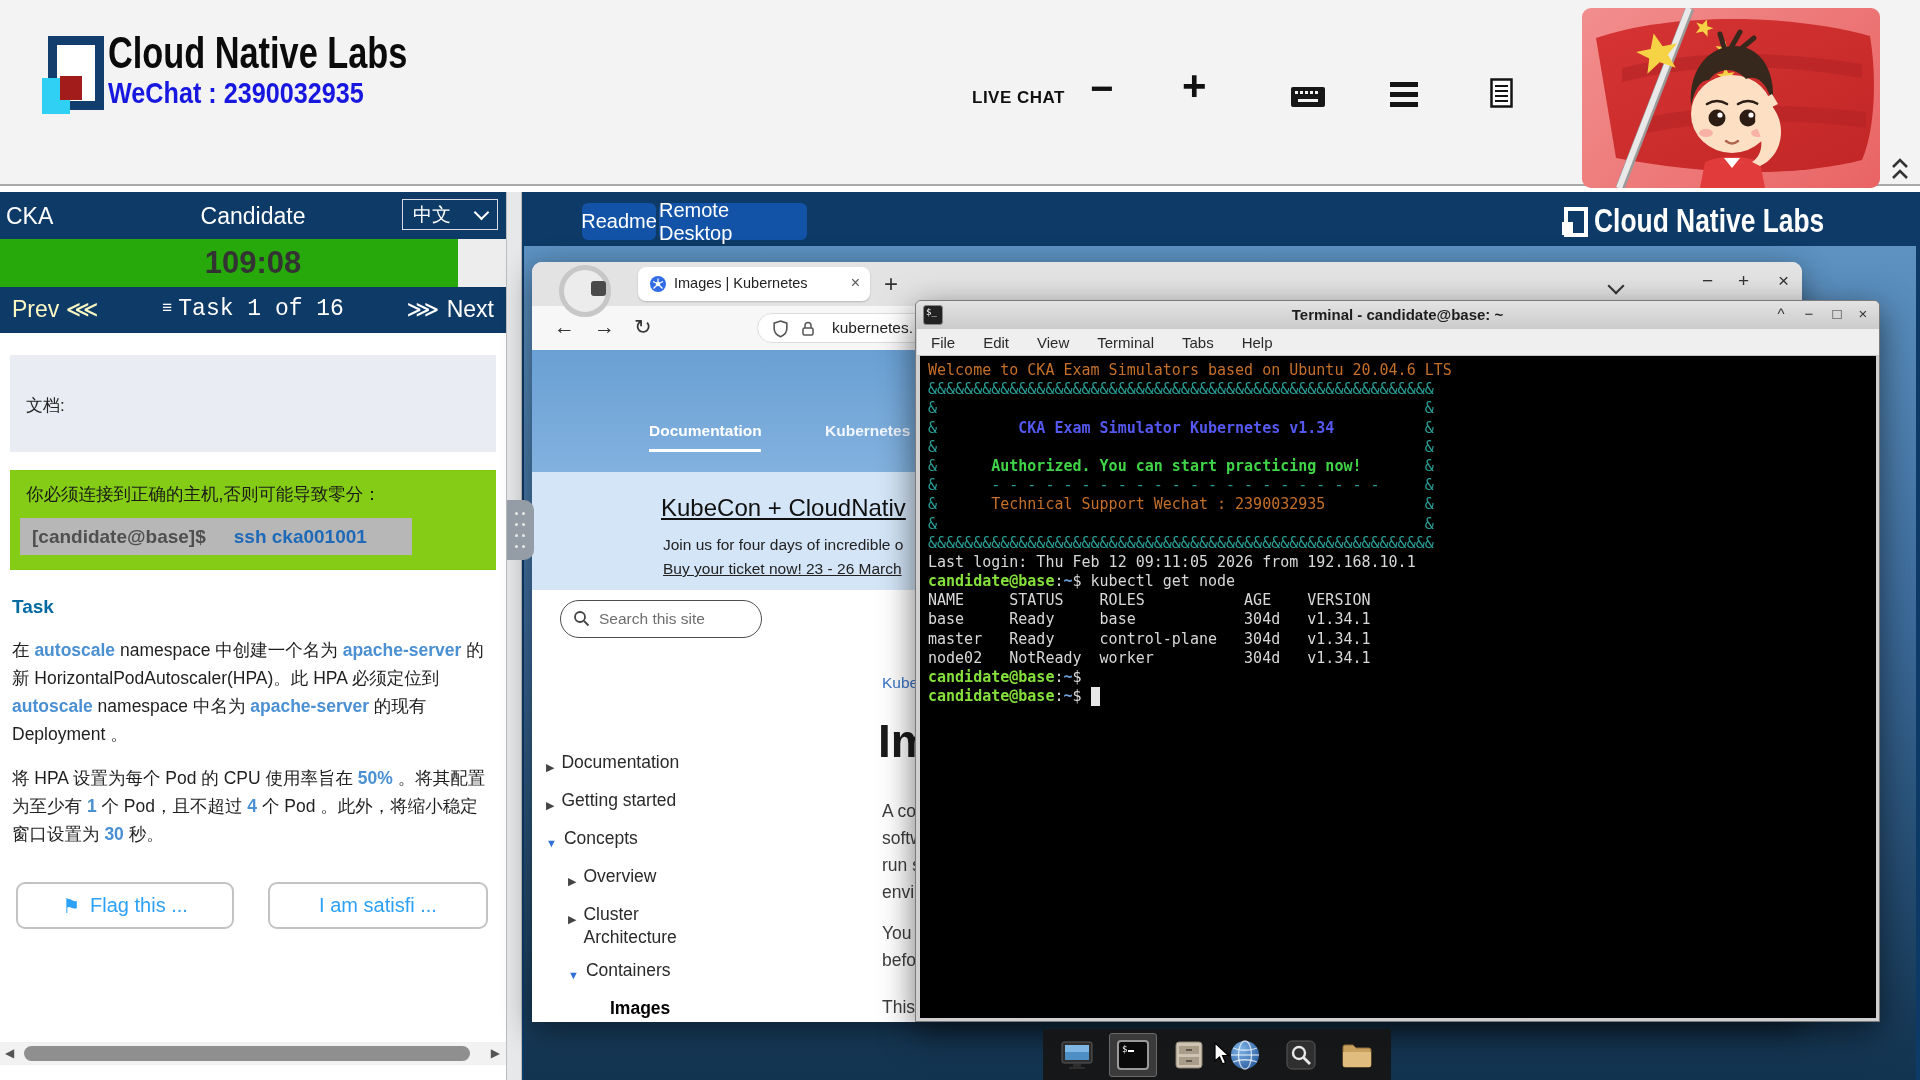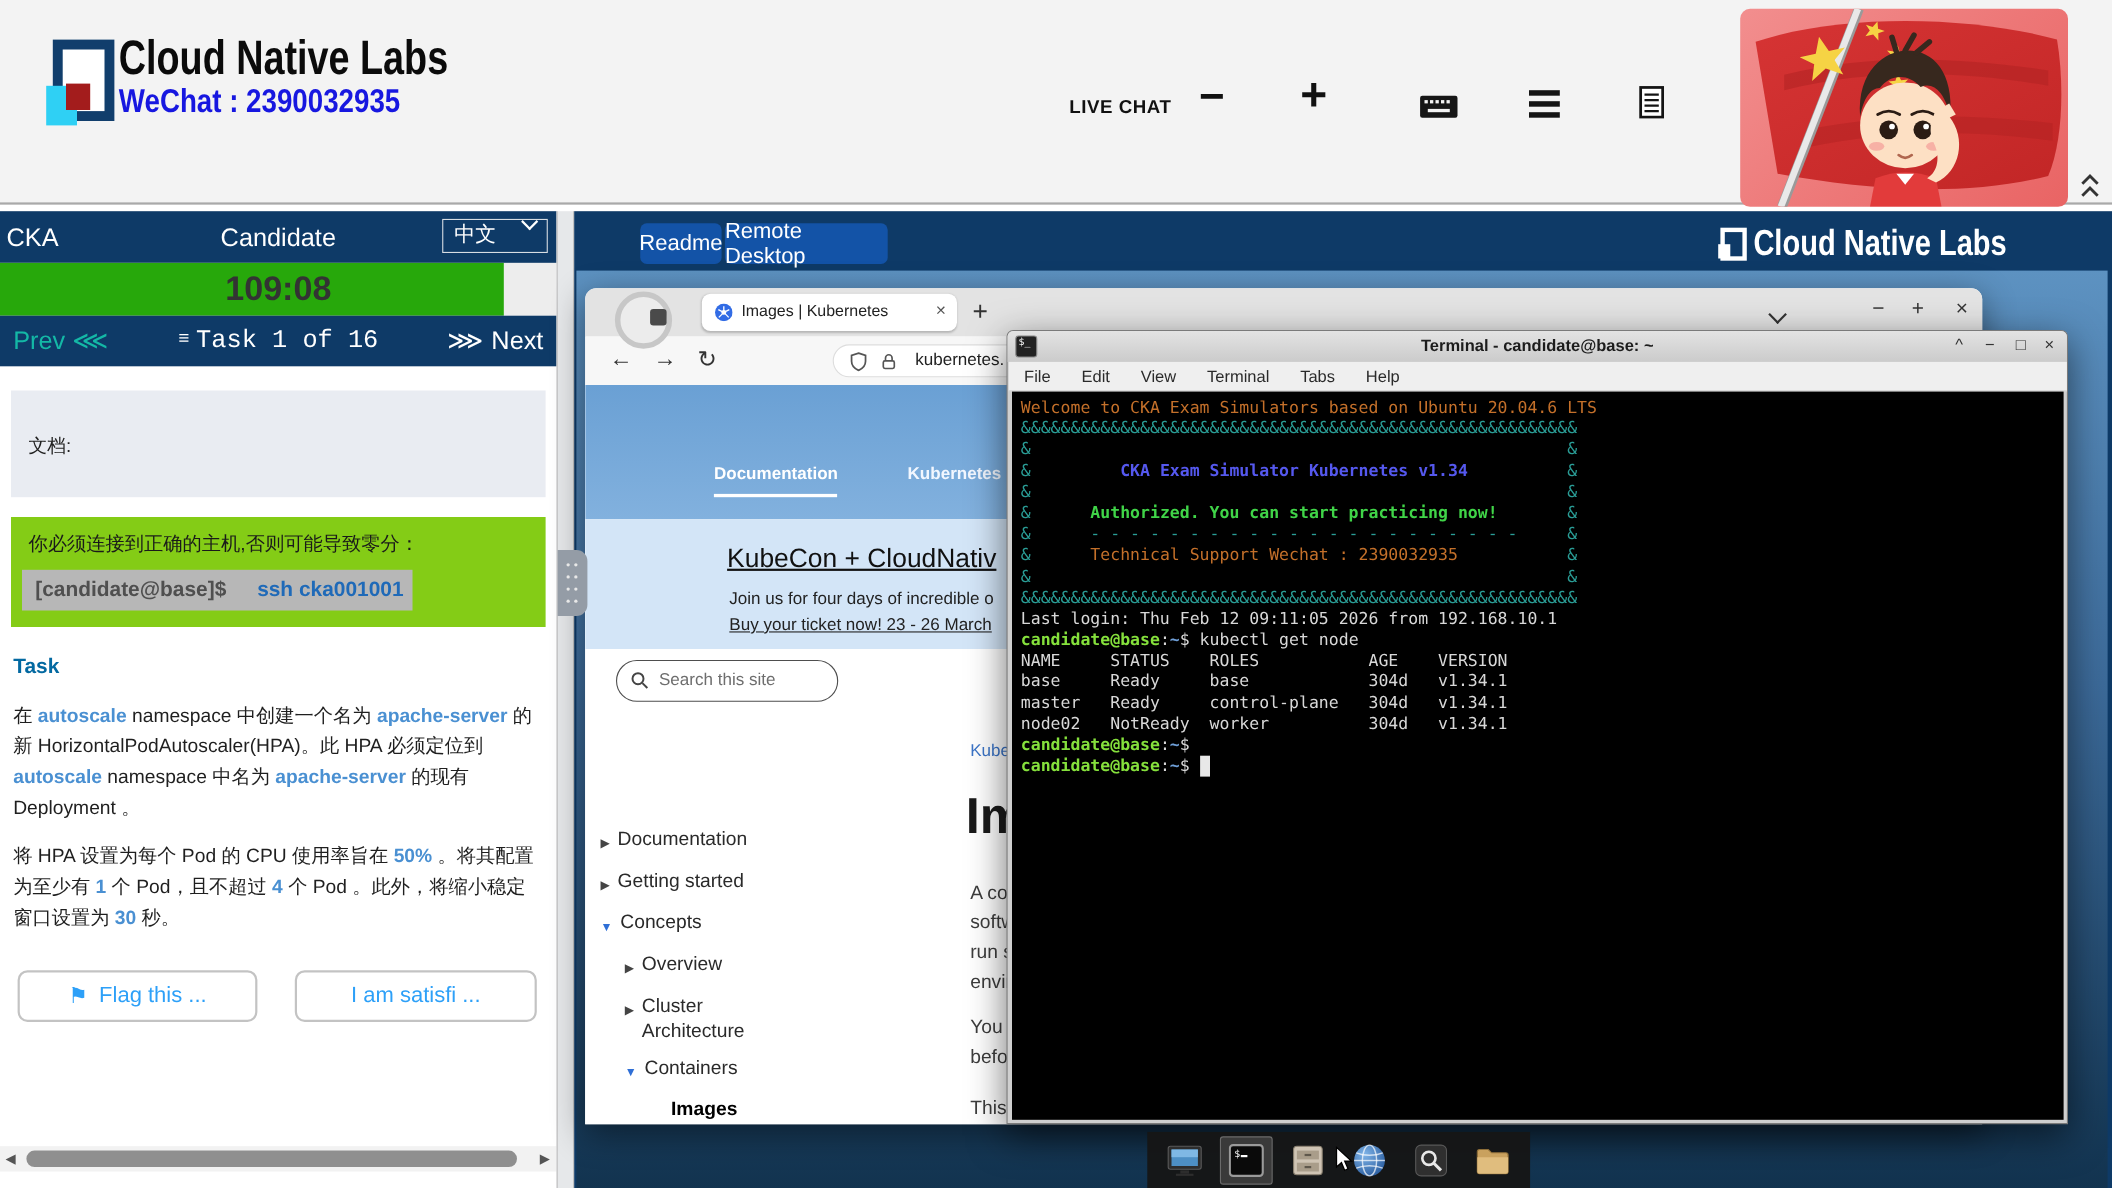--- a/index.html
+++ b/index.html
@@ -26,38 +26,38 @@
   
   #flag-img{position:absolute;left:1582px;top:8px;width:298px;height:180px;border-radius:9px;overflow:hidden;
       background:linear-gradient(135deg,#f28e8e,#e96464);}
 
   
   #sidebar{position:absolute;left:0;top:192px;width:506px;height:888px;background:#fff;}
   #sb-head{position:absolute;left:0;top:0;width:506px;height:47px;background:#0e3a67;color:#fff;}
   #sb-exam{position:absolute;left:6px;top:11px;font-size:23px;}
   #sb-role{position:absolute;left:0;width:506px;text-align:center;top:11px;font-size:23px;}
   #sb-lang{position:absolute;right:8px;top:7px;width:96px;height:31px;border:1px solid #d7dde3;color:#fff;
-      font-size:19px;display:flex;justify-content:space-between;padding:0 10px;box-sizing:border-box;}
+      font-size:19px;display:flex;align-items:center;justify-content:space-between;padding:0 10px;box-sizing:border-box;}
   .chev-down{width:9px;height:9px;border-right:2px solid #fff;border-bottom:2px solid #fff;transform:rotate(45deg);margin-top:-4px;}
   #sb-timerbar{position:absolute;left:0;top:47px;width:506px;height:48px;background:#ededed;}
   #timer-fill{position:absolute;left:0;top:0;height:48px;background:#27a80b;}
   #timer-text{position:absolute;left:0;top:6px;width:506px;text-align:center;font-size:31px;font-weight:bold;color:#333;}
   #sb-nav{position:absolute;left:0;top:95px;width:506px;height:46px;background:#0e3a67;color:#fff;font-size:23px;}
-  #nav-prev{position:absolute;left:12px;top:9px;color:#14b8a6;}
+  #nav-prev{position:absolute;left:12px;top:9px;color:#fef9c3;}
   #nav-center{position:absolute;left:0;width:506px;text-align:center;top:9px;font-family:Liberation Mono, monospace;}
   #nav-center .menu-glyph{font-size:17px;vertical-align:2px;margin-right:6px;}
   #nav-next{position:absolute;right:12px;top:9px;}
   .arrows{letter-spacing:1px;}
 
   #qr-box{position:absolute;left:10px;top:163px;width:486px;height:97px;background:#e9ecf2;box-sizing:border-box;padding:15px 16px;}
   #qr-box h3{margin:0;font-size:20px;color:#111;}
   #qr-docs{margin-top:24px;font-size:17px;color:#222;}
   #warn-box{position:absolute;left:10px;top:278px;width:486px;height:100px;background:#84cc16;box-sizing:border-box;}
   #warn-text{position:absolute;left:16px;top:12px;font-size:17.5px;color:#1a1a1a;}
-  #warn-cmd{position:absolute;left:10px;top:48px;width:355px;height:37px;background:#b7b7b7;display:flex;align-items:center;}
+  #warn-cmd{position:absolute;left:10px;top:48px;width:392px;height:37px;background:#b7b7b7;display:flex;align-items:center;}
   #warn-prompt{font-size:19px;font-weight:bold;color:#4f4f4f;margin-left:12px;}
   #warn-ssh{font-size:19px;font-weight:bold;color:#1f6ab8;margin-left:28px;}
   #task-head{position:absolute;left:12px;top:404px;font-size:19px;font-weight:bold;color:#0369a1;}
   .task-para{position:absolute;left:12px;width:482px;font-size:17.5px;line-height:28px;color:#1f1f1f;}
   #task-p1{top:444px;}
   #task-p2{top:572px;}
   .task-para .hl{color:#4a90d2;font-weight:bold;}
   .sb-btn{position:absolute;top:690px;height:47px;background:#fff;border:2px solid #c3c3c3;border-radius:9px;
       color:#2da0f8;font-size:20px;display:flex;align-items:center;justify-content:center;gap:10px;box-sizing:border-box;cursor:pointer;}
   #btn-flag{left:16px;width:218px;}

